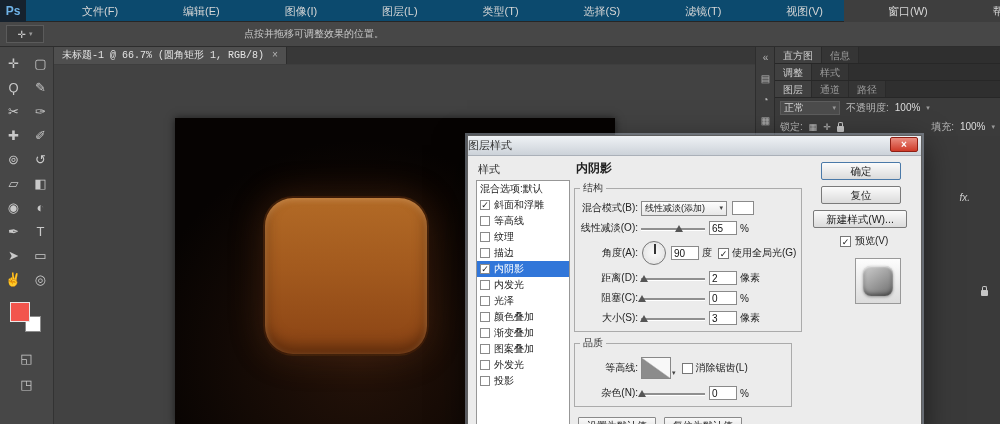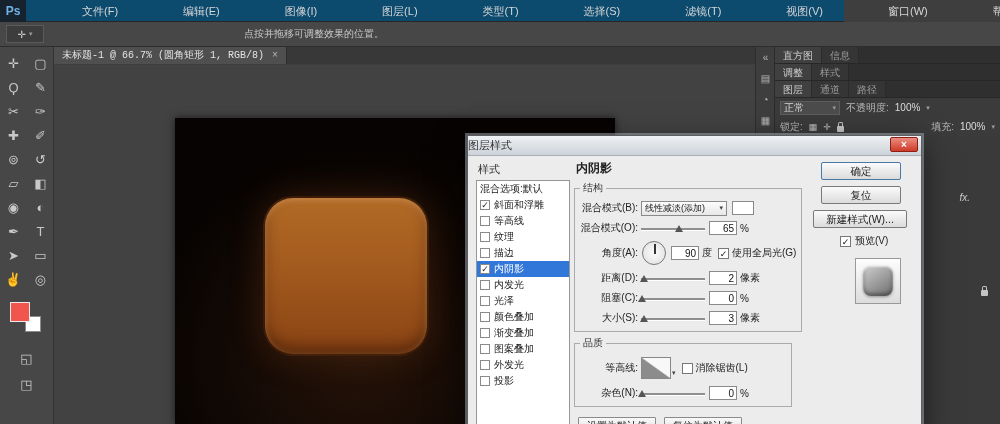--- a/index.html
+++ b/index.html
@@ -107,21 +107,21 @@
   .flabel { flex:none; width:58px; text-align:right; margin-right:3px; font-size:10px; color:#222; }
   .combo { flex:none; width:86px; height:15px; border:1px solid #8a8a8a; background:linear-gradient(#fdfdfd,#e7e7e7);
     display:flex; align-items:center; justify-content:space-between; font-size:9px; padding:0 3px; color:#222; }
   .ccaret { font-size:7px; color:#444; }
   .color-swatch { flex:none; width:22px; height:14px; border:1px solid #8a8a8a; background:#fff; margin-left:5px; }
   .slider { flex:none; width:64px; height:11px; position:relative; margin-right:4px; }
   .slider .track { position:absolute; left:0; right:0; top:5px; height:2px; background:#8f8f8f; box-shadow:0 1px 0 #fff; }
   .slider .thumb { position:absolute; top:2px; margin-left:-4px; width:0; height:0;
     border-left:4px solid transparent; border-right:4px solid transparent; border-bottom:7px solid #555; }
   .vbox { flex:none; width:28px; height:14px; border:1px solid #8a8a8a; background:#fff;
-    font-size:10px; line-height:13px; text-align:right; padding:0 2px; color:#111; }
+    font-size:10px; line-height:13px; padding:0 2px; color:#111; }
   .unit { margin-left:3px; font-size:10px; color:#222; }
   .dial { flex:none; width:24px; height:24px; border-radius:50%; border:1px solid #777;
     background:radial-gradient(#fbfbfb,#dedede); position:relative; margin:0 5px 0 1px; }
   .dial .needle { position:absolute; left:11px; top:2px; width:2px; height:10px; background:#333; }
   .dcb { flex:none; display:inline-block; width:11px; height:11px; border:1px solid #777; background:#fff;
     font-size:9px; line-height:10px; text-align:center; color:#111; margin:0 3px 0 6px; }
   .dlabel { font-size:10px; color:#222; }
   .contour-box { flex:none; width:30px; height:22px; border:1px solid #888;
     background:linear-gradient(to top right,#8c8c8c 0 48%, #f8f8f8 52%); }
   .contour-caret { font-size:7px; color:#444; margin:10px 0 0 1px; }
@@ -339,21 +339,21 @@
         <div class="frow">
           <span class="flabel">混合模式(B):</span>
           <div class="combo">
             <span>线性减淡(添加)</span>
             <span class="ccaret">▾</span>
           </div>
           <div class="color-swatch"></div>
         </div>
 
         <div class="frow">
-          <span class="flabel">混合模式(O):</span>
+          <span class="flabel">线性减淡(O):</span>
           <div class="slider">
             <div class="track"></div>
             <div class="thumb" style="left:60%"></div>
           </div>
           <div class="vbox">65</div>
           <span class="unit">%</span>
         </div>
 
         <div class="frow tall">
           <span class="flabel">角度(A):</span>

